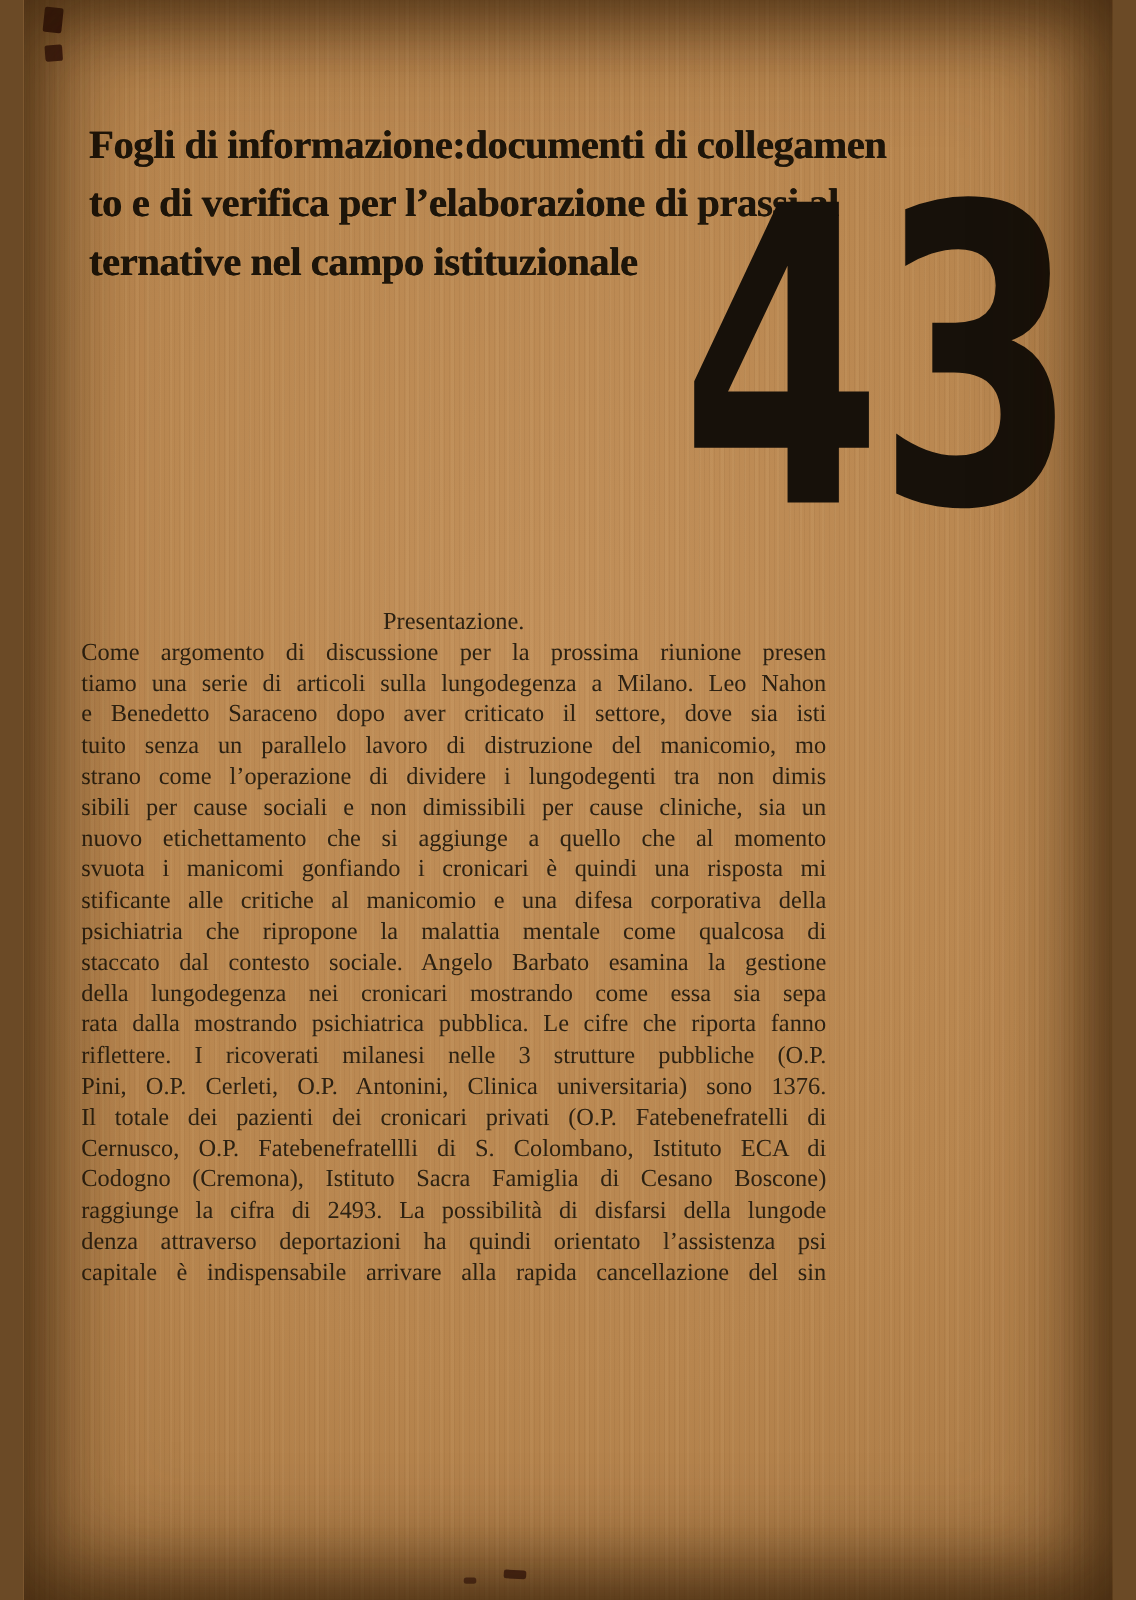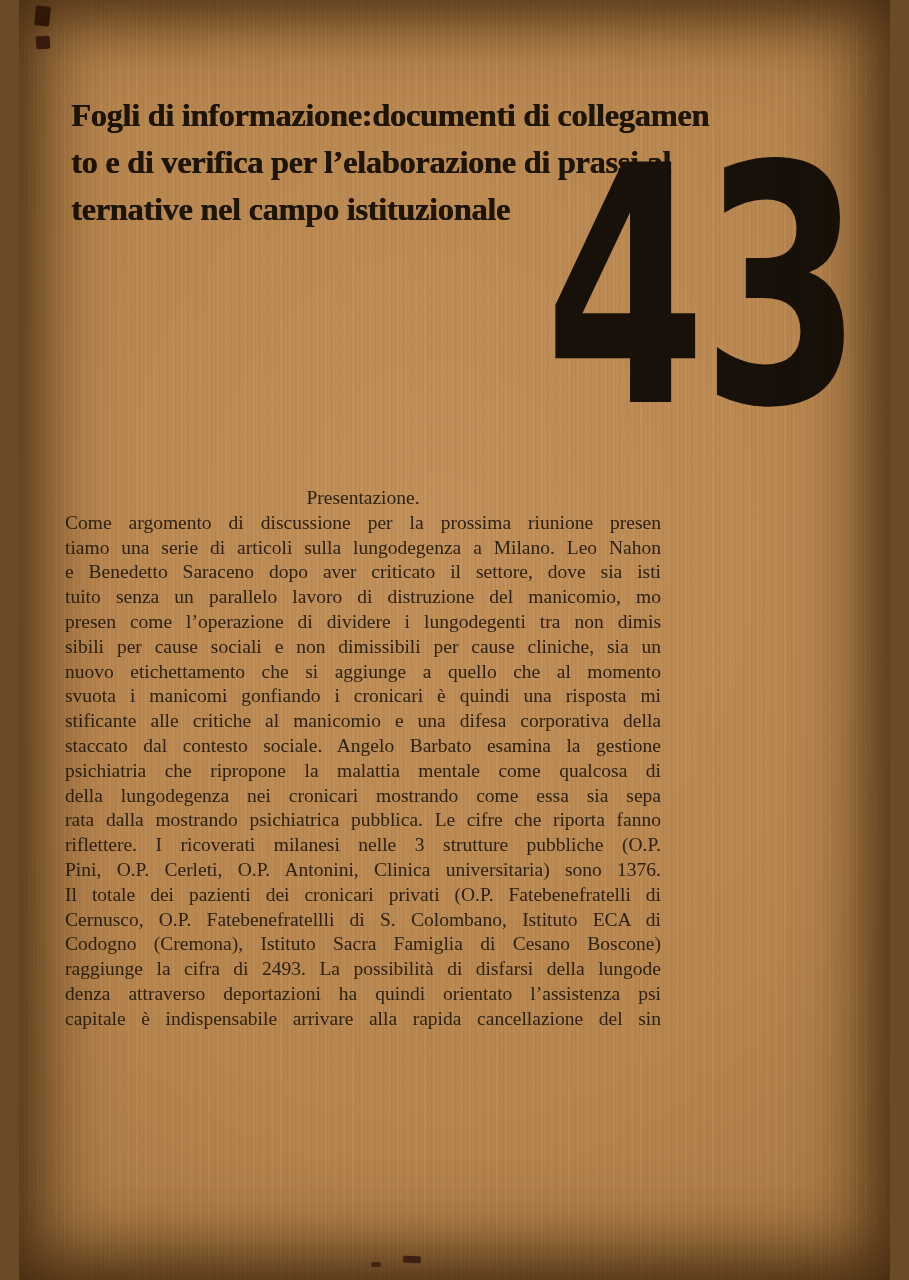--- a/index.html
+++ b/index.html
@@ -135,27 +135,27 @@
 
 
   <div class="issue-number">43</div>
 
   <div class="body-text">
     <div class="body-heading">Presentazione.</div>
     <div class="body-line">Come argomento di discussione per la prossima riunione presen</div>
     <div class="body-line">tiamo una serie di articoli sulla lungodegenza a Milano. Leo Nahon</div>
     <div class="body-line">e Benedetto Saraceno dopo aver criticato il settore, dove sia isti</div>
     <div class="body-line">tuito senza un parallelo lavoro di distruzione del manicomio, mo</div>
-    <div class="body-line">presen come l’operazione di dividere i lungodegenti tra non dimis</div>
+    <div class="body-line">strano come l’operazione di dividere i lungodegenti tra non dimis</div>
     <div class="body-line">sibili per cause sociali e non dimissibili per cause cliniche, sia un</div>
     <div class="body-line">nuovo etichettamento che si aggiunge a quello che al momento</div>
     <div class="body-line">svuota i manicomi gonfiando i cronicari è quindi una risposta mi</div>
     <div class="body-line">stificante alle critiche al manicomio e una difesa corporativa della</div>
+    <div class="body-line">psichiatria che ripropone la malattia mentale come qualcosa di</div>
     <div class="body-line">staccato dal contesto sociale. Angelo Barbato esamina la gestione</div>
-    <div class="body-line">psichiatria che ripropone la malattia mentale come qualcosa di</div>
     <div class="body-line">della lungodegenza nei cronicari mostrando come essa sia sepa</div>
     <div class="body-line">rata dalla mostrando psichiatrica pubblica. Le cifre che riporta fanno</div>
     <div class="body-line">riflettere. I ricoverati milanesi nelle 3 strutture pubbliche (O.P.</div>
     <div class="body-line">Pini, O.P. Cerleti, O.P. Antonini, Clinica universitaria) sono 1376.</div>
     <div class="body-line">Il totale dei pazienti dei cronicari privati (O.P. Fatebenefratelli di</div>
     <div class="body-line">Cernusco, O.P. Fatebenefratellli di S. Colombano, Istituto ECA di</div>
     <div class="body-line">Codogno (Cremona), Istituto Sacra Famiglia di Cesano Boscone)</div>
     <div class="body-line">raggiunge la cifra di 2493. La possibilità di disfarsi della lungode</div>
     <div class="body-line">denza attraverso deportazioni ha quindi orientato l’assistenza psi</div>
     <div class="body-line">capitale è indispensabile arrivare alla rapida cancellazione del sin</div>

